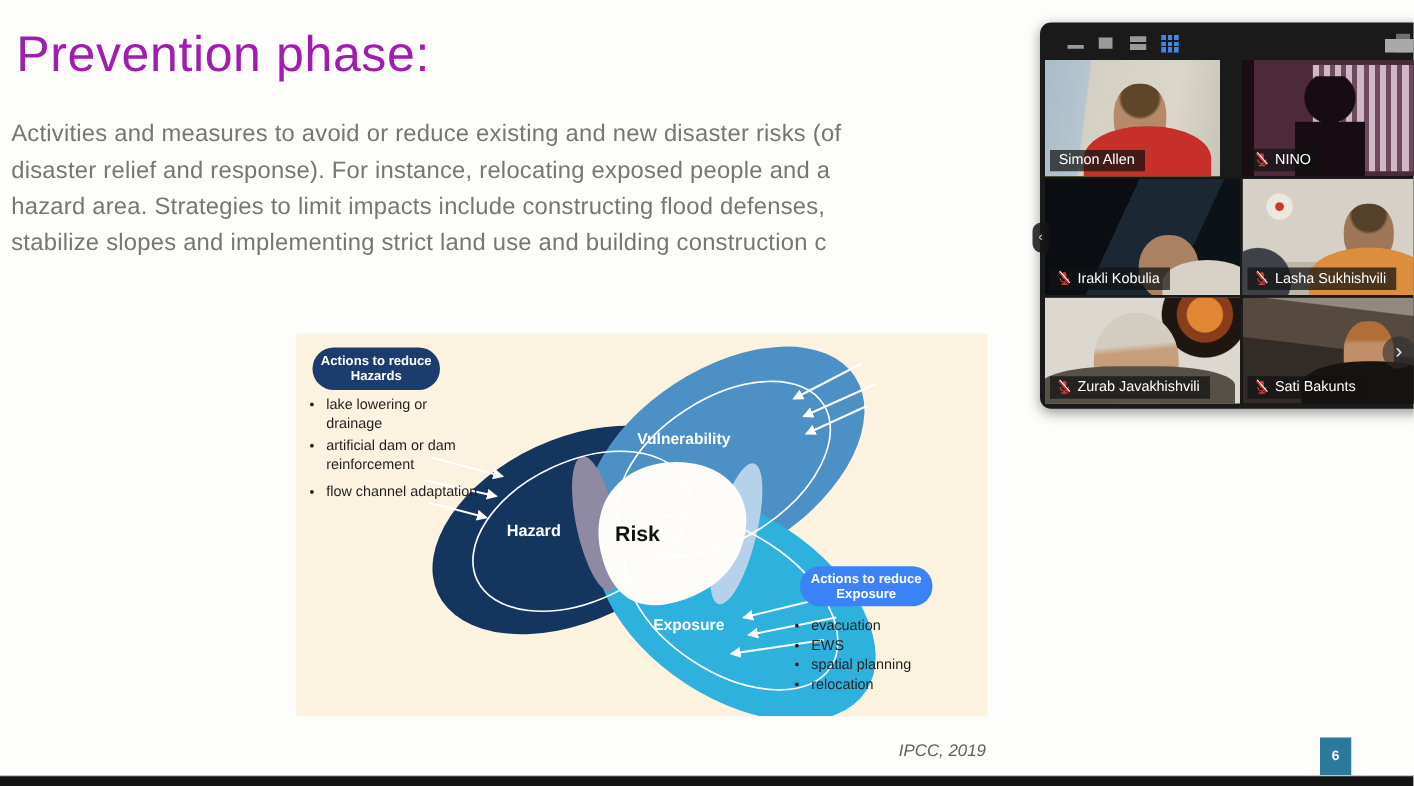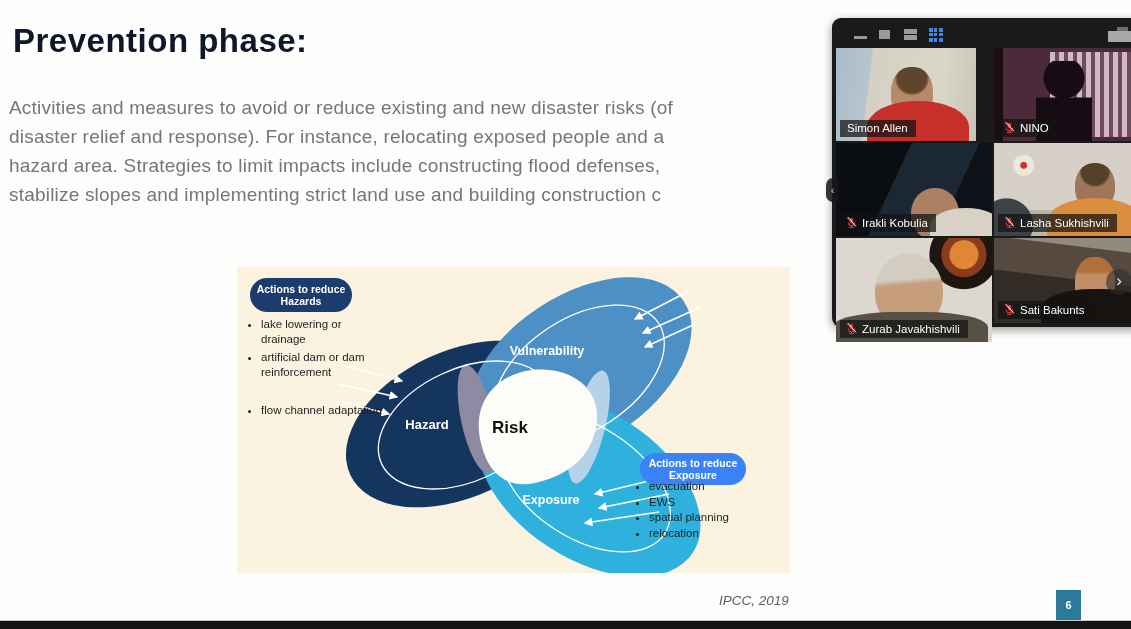--- a/index.html
+++ b/index.html
@@ -1,20 +1,20 @@
 <!DOCTYPE html>
 <html><head>
 <meta charset="utf-8">
 <style>
   html,body{margin:0;padding:0;background:#ffffff;font-family:"Liberation Sans",sans-serif;}
   #screen{position:relative;width:1131px;height:629px;overflow:hidden;background:#fdfdfc;}
 
   
-  .slide-title{position:absolute;left:13px;top:22px;font-size:33px;font-weight:700;
-    color:#0f172a;letter-spacing:.5px;}
+  .slide-title{position:absolute;left:13px;top:22px;font-size:40px;font-weight:400;
+    color:#a21caf;letter-spacing:.5px;}
   .paragraph{position:absolute;left:9px;top:93px;width:1131px;}
   .paragraph .pline{white-space:nowrap;overflow:hidden;font-size:19px;line-height:29px;
     color:#767676;letter-spacing:.2px;}
 
   .citation{position:absolute;left:719px;top:593px;font-size:13.5px;font-style:italic;color:#5e5e5e;}
   .page-badge{position:absolute;left:1056px;top:590px;width:25px;height:30px;background:#2b7a9b;
     color:#fff;font-size:11px;font-weight:bold;display:flex;align-items:center;justify-content:center;}
   .bottom-bar{position:absolute;left:0;bottom:0;width:100%;height:8px;background:#141414;border-top:1px solid #c9c5bf;}
 
   
@@ -22,22 +22,22 @@
     background:#fcf2e0;overflow:hidden;}
   .venn-svg{position:absolute;left:0;top:0;}
   .action-box{position:absolute;border-radius:17px;color:#fff;font-weight:bold;font-size:10.5px;
     line-height:12.5px;display:flex;align-items:center;justify-content:center;text-align:center;
     padding:2px 6px;box-sizing:border-box;z-index:3;}
   .hazard-box{left:13px;top:11px;width:102px;height:34px;background:#1c3c6e;}
   .exposure-box{left:403px;top:186px;width:106px;height:32px;background:#3b82f6;}
   .action-list{position:absolute;margin:0;padding:0 0 0 16px;font-size:11.5px;color:#1f1f1f;z-index:3;}
   .action-list li{margin-bottom:4px;line-height:14.5px;}
   .hazard-list{left:8px;top:50px;width:126px;}
-  .hazard-list li:nth-child(3){margin-top:24px;}
-  .exposure-list{left:396px;top:212px;width:130px;}
+  .hazard-list li:nth-child(3){margin-top:8px;}
+  .exposure-list{left:396px;top:227px;width:130px;}
   .exposure-list li{margin-bottom:1px;}
 
   
   .video-window{position:absolute;left:832px;top:18px;width:320px;height:309px;
     background:#1a1a1a;border-radius:9px;box-shadow:0 3px 10px rgba(0,0,0,.4);}
   .titlebar{position:absolute;left:0;top:0;width:100%;height:30px;}
   .tb-icon{position:absolute;display:block;}
   .tb-min{left:22px;top:18px;width:13px;height:3px;background:#9a9a9a;}
   .tb-sq{left:47px;top:12px;width:11px;height:9px;background:#9a9a9a;}
   .tb-bars{left:72px;top:11px;width:13px;height:11px;
@@ -48,21 +48,21 @@
     #3e86e8;}
   .tb-popout{left:276px;top:9px;width:26px;height:15px;background:
     linear-gradient(0deg,#a9a9a9 0 11px,transparent 11px),
     linear-gradient(90deg,transparent 0 9px,#6e6e6e 9px 20px,transparent 20px);}
 
   .tile{position:absolute;overflow:hidden;background:#000;}
   .t1{left:4px;top:30px;width:140px;height:93px;}
   .t2{left:162px;top:30px;width:156px;height:93px;}
   .t3{left:4px;top:125px;width:156px;height:93px;}
   .t4{left:162px;top:125px;width:156px;height:93px;}
-  .t5{left:4px;top:220px;width:156px;height:104px;}
+  .t5{left:4px;top:220px;width:156px;height:85px;}
   .t6{left:162px;top:220px;width:156px;height:85px;}
   .tile.active{outline:2px solid #d9e24e;outline-offset:-2px;}
 
   .feed{position:absolute;inset:0;}
   
   .f-simon{background:linear-gradient(97deg,#a9bcc9 0,#b6c5cf 24%,#d4d0c4 25%,#dad6ca 72%,#c8c4b8 100%);}
   .f-simon::before{content:"";position:absolute;left:39%;top:20%;width:42px;height:52px;
     border-radius:46% 46% 42% 42%;background:radial-gradient(circle at 50% 22%,#5f4529 0 32%,#b68a69 38%);}
   .f-simon::after{content:"";position:absolute;left:22%;bottom:-14px;width:102px;height:54px;
     border-radius:48% 48% 0 0;background:#c62f2a;}

